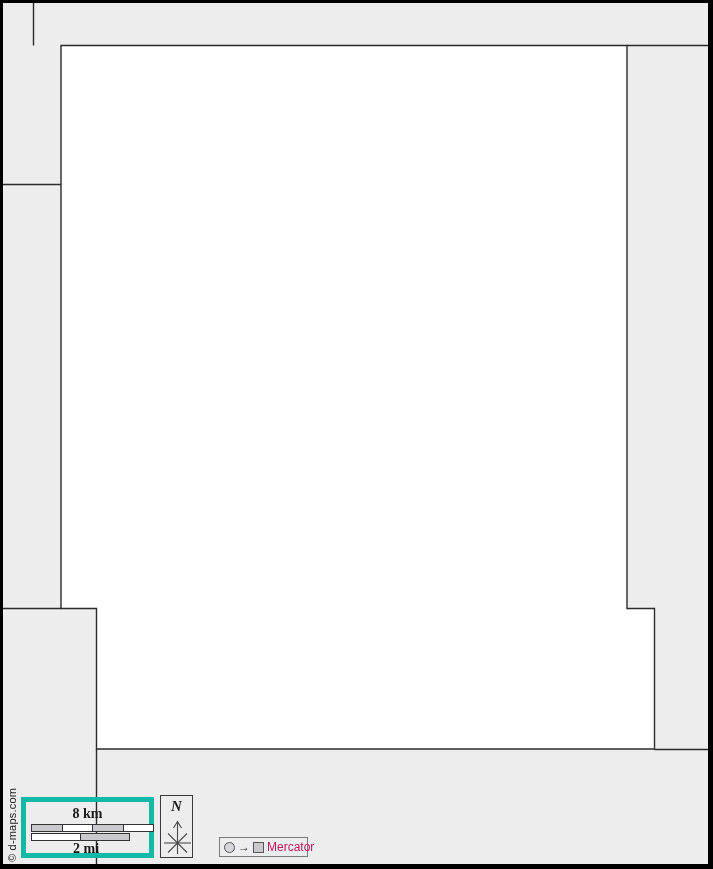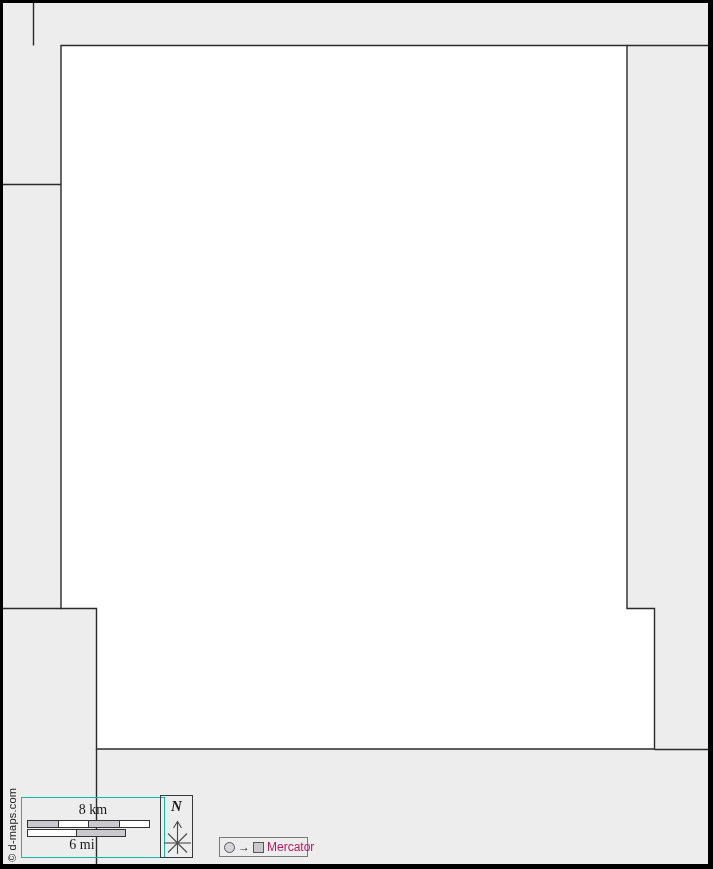--- a/index.html
+++ b/index.html
@@ -25,23 +25,24 @@
     stroke: var(--boundary-line, #2b2b2b);
     stroke-width: 1.4;
     fill: none;
   }
   .outer-border { fill: var(--outer-border, #000000); }
 
   
   .scale-box {
     position: absolute;
     left: 21px; top: 797px;
-    width: 144px; height: 61px;
-    border: 1px solid #14b8a6;
+    width: 133px; height: 61px;
+    border: 5px solid #14b8a6;
     background: transparent;
+    font-weight: bold;
   }
   .km-label, .mi-label {
     position: absolute;
     font-family: "Liberation Serif", serif;
     font-size: 14px;
     color: var(--text, #1a1a1a);
     text-align: center;
     line-height: 16px;
   }
   .km-label { left: 0; top: 4px; width: 100%; }
@@ -159,21 +160,21 @@
     <div class="bar km-bar">
       <div class="seg seg-gray"></div>
       <div class="seg seg-white"></div>
       <div class="seg seg-gray"></div>
       <div class="seg seg-white"></div>
     </div>
     <div class="bar mi-bar">
       <div class="seg seg-white"></div>
       <div class="seg seg-gray"></div>
     </div>
-    <div class="mi-label">6 mi</div>
+    <div class="mi-label">2 mi</div>
   </div>
 
   <div class="north-box">
     <div class="north-label">N</div>
     <svg class="north-compass" width="33" height="41" viewBox="0 0 33 41">
       <line x1="16.5" y1="6" x2="16.5" y2="38"></line>
       <polyline points="12.5,12 16.5,5.5 20.5,12"></polyline>
       <line x1="3" y1="27" x2="30" y2="27"></line>
       <line x1="7" y1="17.5" x2="26" y2="36.5"></line>
       <line x1="26" y1="17.5" x2="7" y2="36.5"></line>

